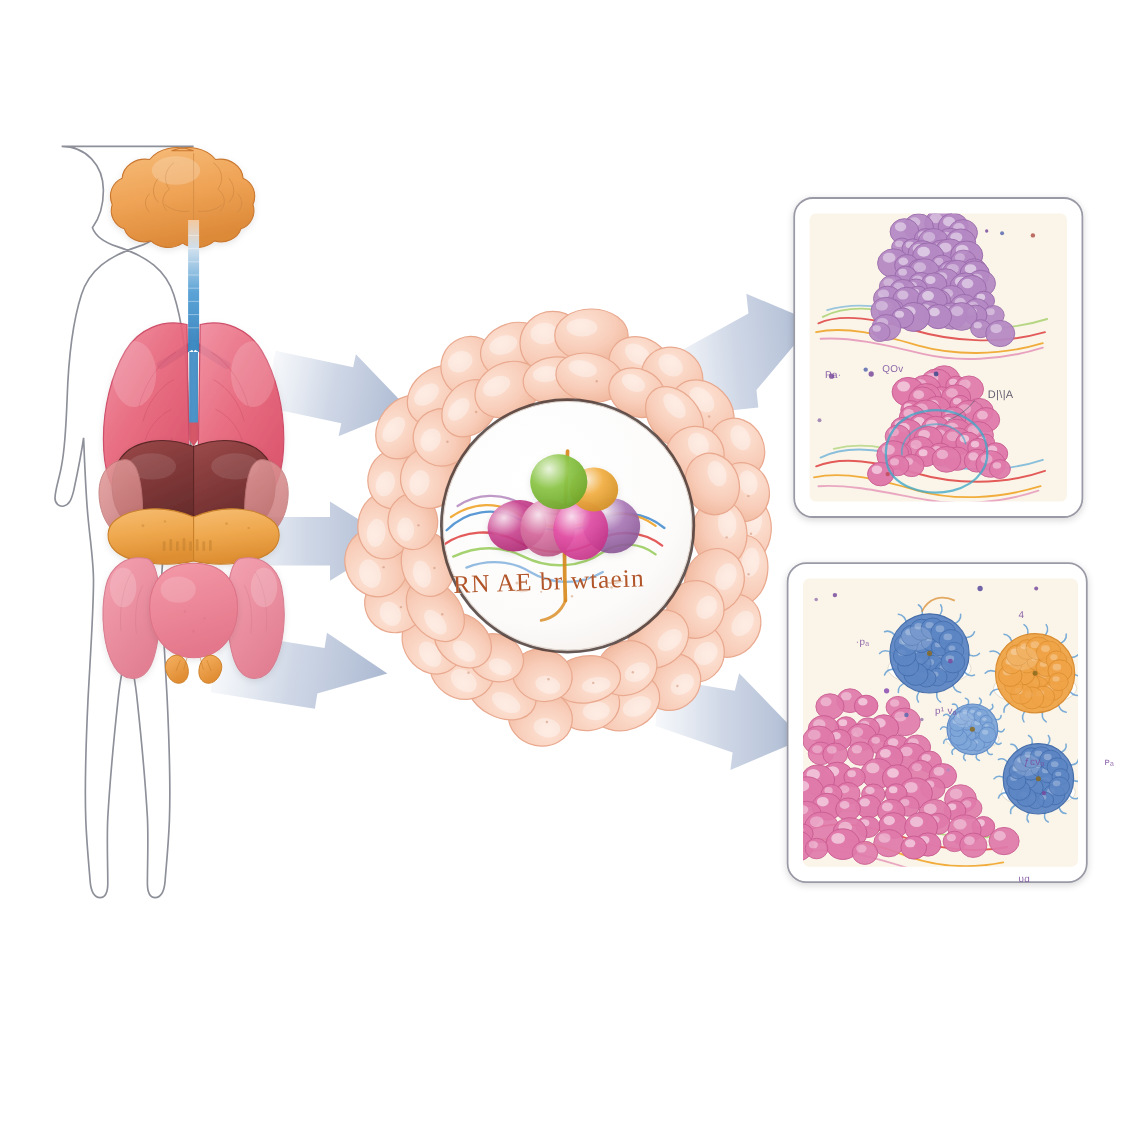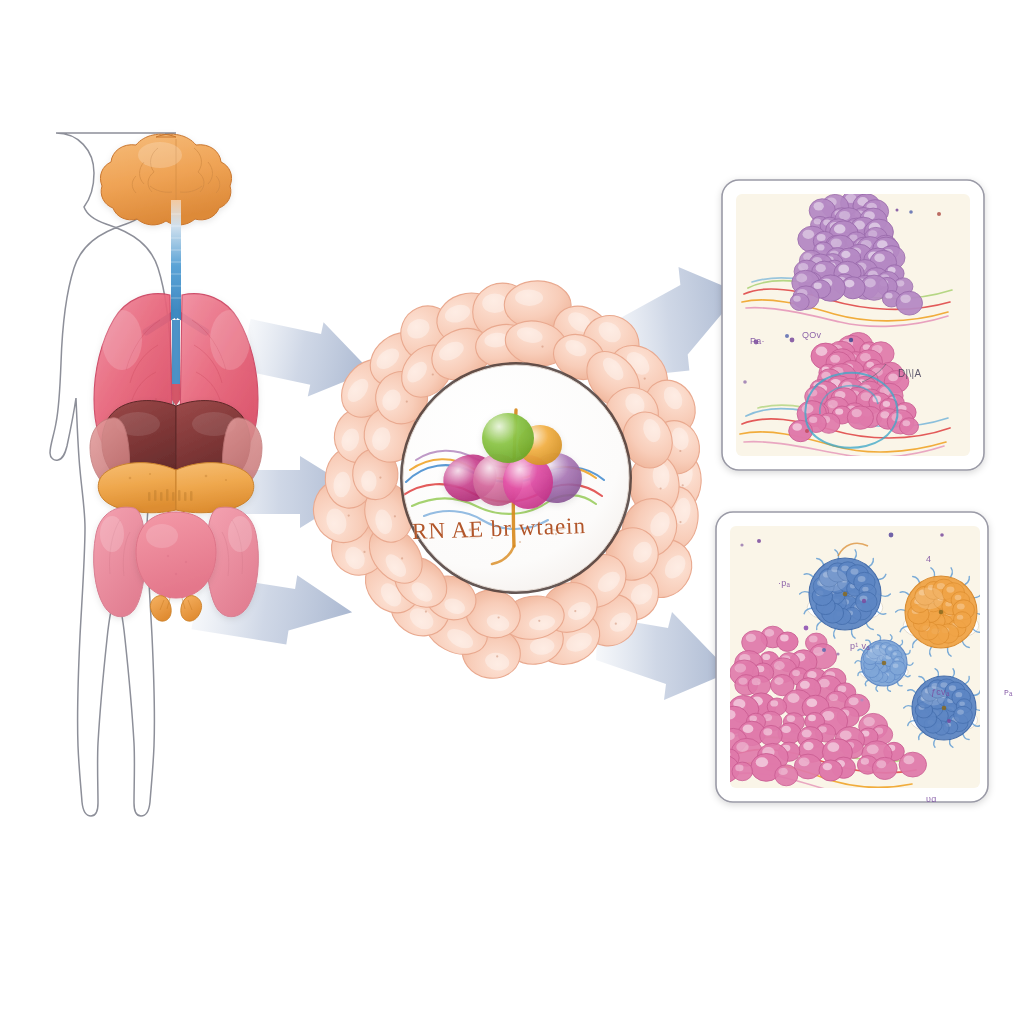--- a/index.html
+++ b/index.html
@@ -1191,21 +1191,21 @@
           <circle cx="838" cy="654" r="1.6" fill="#9a7ab0"></circle>
           <circle cx="949" cy="721" r="2.0" fill="#7a4b9e"></circle>
           <circle cx="862" cy="700" r="1.6" fill="#b08ac0"></circle>
         </g>
       </g>
     </g>
   </svg>
 
   <div class="centre-caption" style="left:412px; top:516px;">RN AE br wtaein</div>
 
-  <div class="panel-label dark" style="left:898px; top:368px;">D|\|A</div>
+  <div class="panel-label dark" style="left:898px; top:354px;">D|\|A</div>
   <div class="panel-label" style="left:750px; top:336px;">Pa·</div>
   <div class="panel-label" style="left:802px; top:330px;">QOᴠ</div>
 
   <div class="panel-label" style="left:778px; top:562px;margin-top:16px;">·pₐ</div>
   <div class="panel-label" style="left:926px; top:554px;">4</div>
   <div class="panel-label" style="left:850px; top:609px;margin-top:32px;">p¹ ᴠₐ</div>
   <div class="panel-label" style="left:931px; top:687px;">ƒcᴠₐ</div>
   <div class="panel-label" style="left:1004px; top:687px;">ᴘₐ</div>
   <div class="panel-label" style="left:926px; top:770px;margin-top:24px;">ᴜɑ</div>
 

